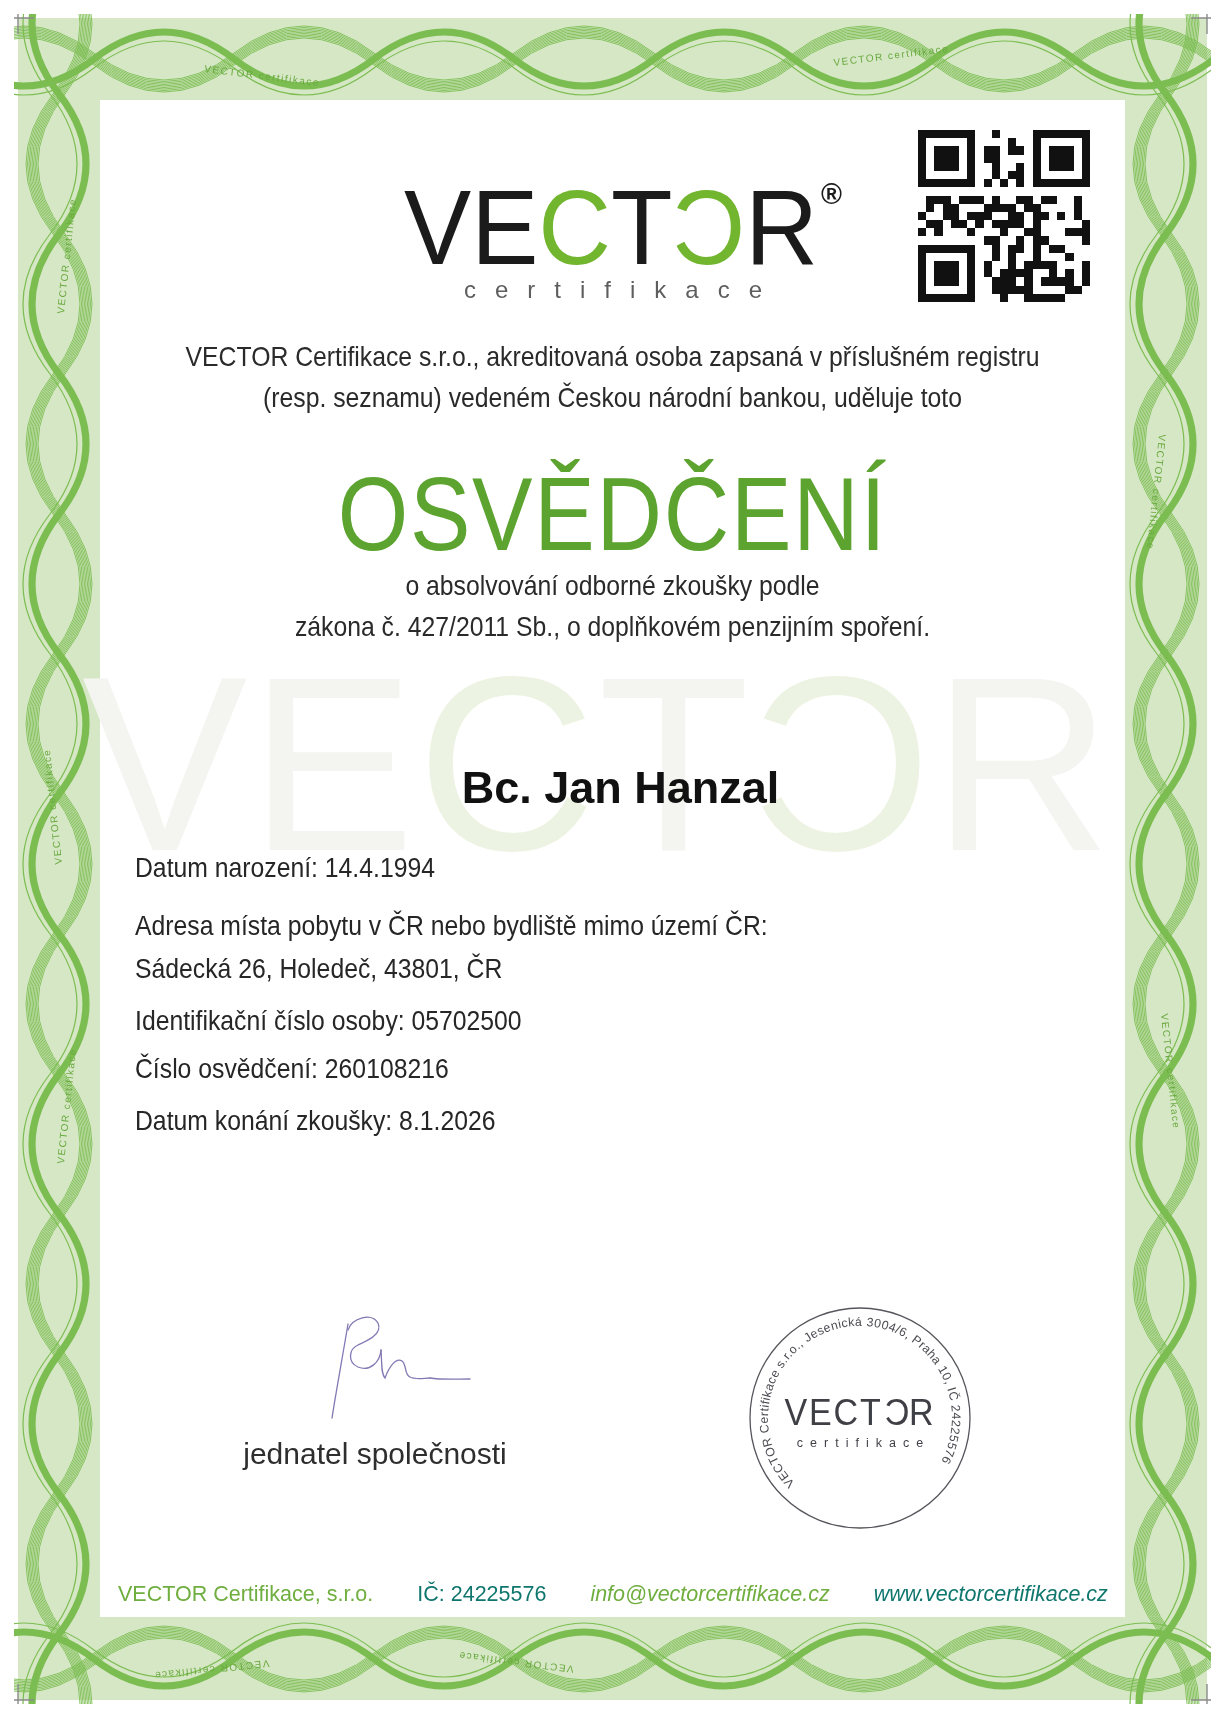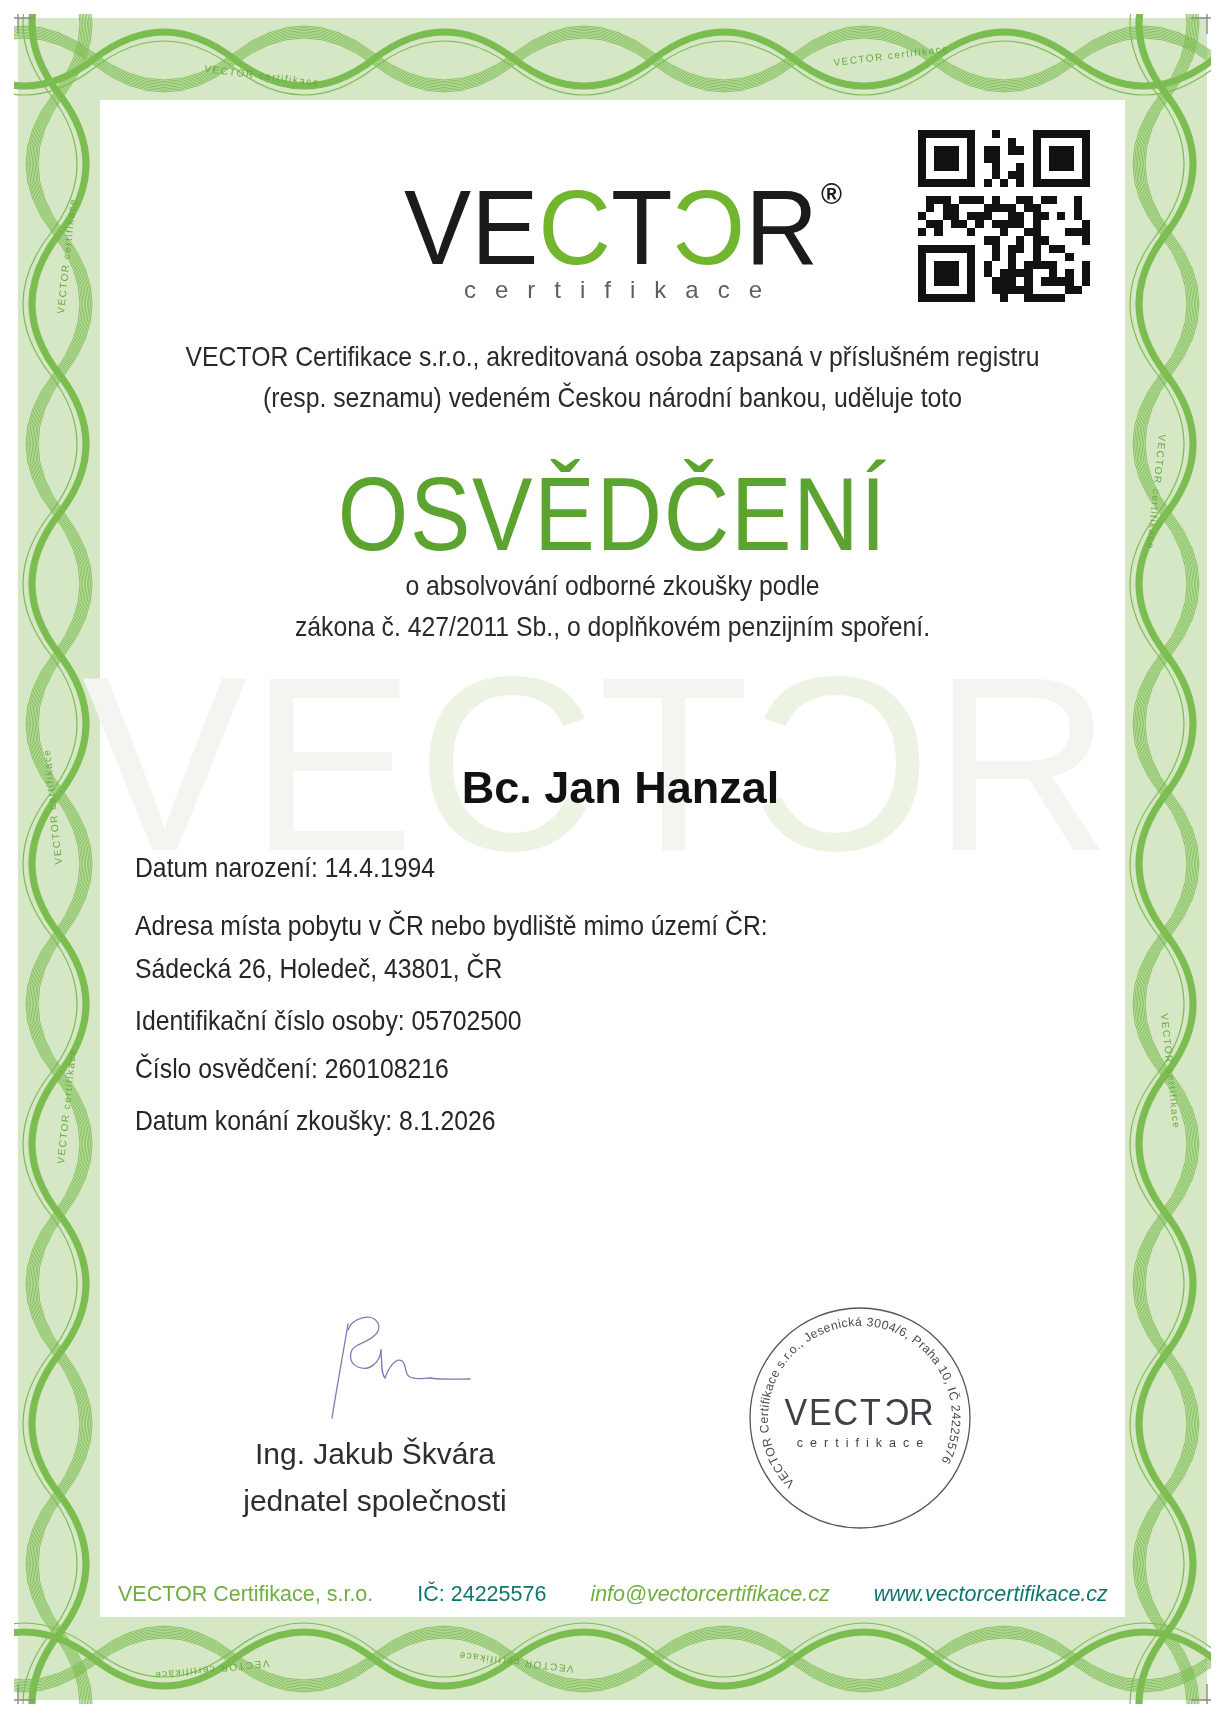--- a/index.html
+++ b/index.html
@@ -141,21 +141,20 @@
 <svg id="sig-svg" class="abs" width="160" height="120" viewBox="0 0 160 120">
   <g fill="none" stroke="#8478b4" stroke-width="1.3" stroke-linecap="round">
     <path d="M 30 14 C 25 44 18 82 14 108"></path>
     <path d="M 30 20 C 34 8 54 2 60 13 C 65 24 49 31 40 35 C 31 39 29 52 40 57 C 52 62 62 52 63 40"></path>
     <path d="M 63 40 C 64 54 63 64 67 68 C 71 57 78 47 84 51 C 89 55 86 64 92 67 C 98 70 106 68 112 68"></path>
     <path d="M 112 68 C 124 70 138 69 152 69"></path>
   </g>
 </svg>
 
 <div id="signatory" class="abs">
-  <div>Ing. Jakub Škvára</div>
   <div>jednatel společnosti</div>
 </div>
 
 <div id="stamp" class="abs">
   <svg width="224" height="224" viewBox="0 0 224 224">
     <circle cx="112" cy="112" r="110" fill="none" stroke="#55555c" stroke-width="1.3"></circle>
     <defs>
       <path id="ringpath" d="M 47 177 A 92 92 0 1 1 177 177"></path>
     </defs>
     <text font-size="12.3" fill="#4b4b52" letter-spacing="0.4">

